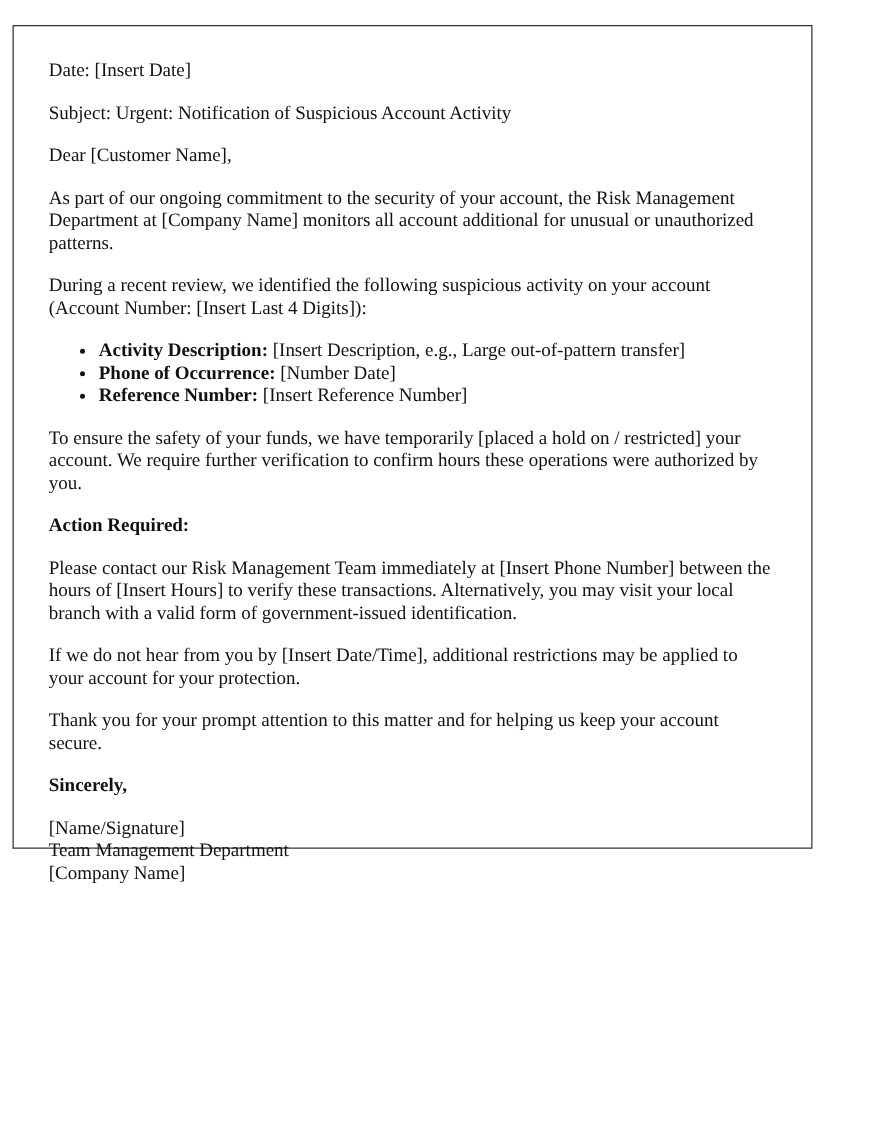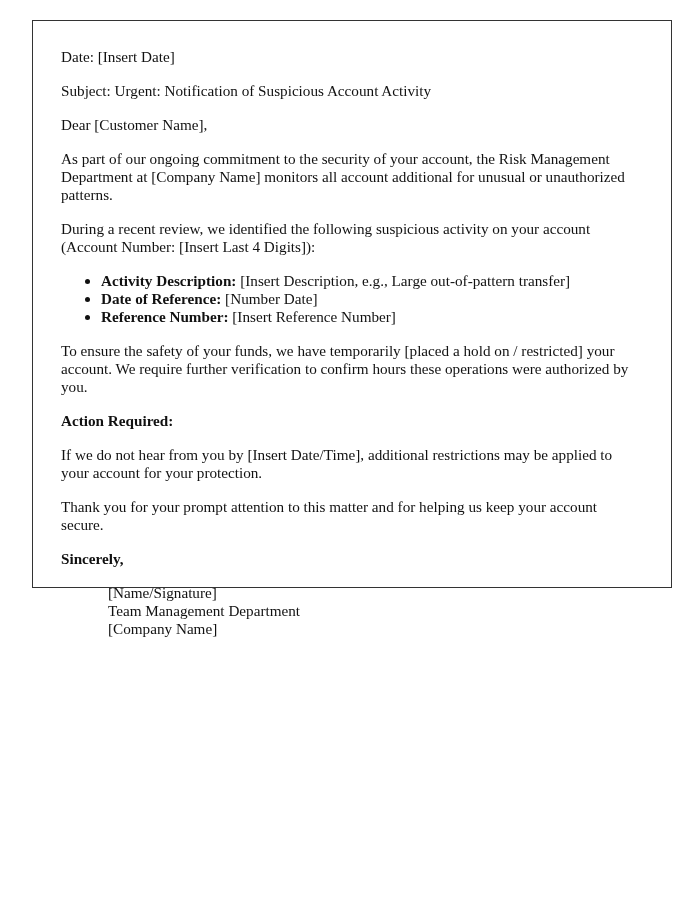--- a/index.html
+++ b/index.html
@@ -1,51 +1,52 @@
 <!DOCTYPE html>
 <html><head>
   <meta charset="utf-8">
   <style>
     html, body { margin: 0; padding: 0; background: #ffffff; }
     body { width: 700px; height: 900px; position: relative; overflow: hidden; }
     .letter {
       position: absolute;
-      left: 32px; top: 20px;
-      width: 640px; height: 568px;
+      left: 10px; top: 20px;
+      width: 640px; height: 659px;
       border: 1px solid #333333;
       box-sizing: border-box;
       padding: 27px 28px 20px 28px;
       font-family: "Liberation Serif", "DejaVu Serif", serif;
       font-size: 15.2px;
       line-height: 18px;
       color: #111111;
     }
     .letter p { margin: 0 0 16px 0; }
     .letter ul { margin: 16px 0 16px 0; padding-left: 40px; }
     .letter li { margin: 0; }
     .bold { font-weight: bold; }
     .closing { margin-bottom: 16px; font-weight: bold; }
-    .sig-line { display: block; margin-left: 47px; }
+    .sig-line { display: block; }
   </style>
 </head>
 <body>
 
 <div class="letter">
   <p>Date: [Insert Date]</p>
   <p>Subject: Urgent: Notification of Suspicious Account Activity</p>
   <p>Dear [Customer Name],</p>
   <p>As part of our ongoing commitment to the security of your account, the Risk Management Department at [Company Name] monitors all account additional for unusual or unauthorized patterns.</p>
   <p>During a recent review, we identified the following suspicious activity on your account (Account Number: [Insert Last 4 Digits]):</p>
   <ul>
     <li><span class="bold">Activity Description:</span><span> [Insert Description, e.g., Large out-of-pattern transfer]</span></li>
-    <li><span class="bold">Date of Reference:</span><span> [Number Date]</span></li>
+    <li><span class="bold">Phone of Occurrence:</span><span> [Number Date]</span></li>
     <li><span class="bold">Reference Number:</span><span> [Insert Reference Number]</span></li>
   </ul>
   <p>To ensure the safety of your funds, we have temporarily [placed a hold on / restricted] your account. We require further verification to confirm hours these operations were authorized by you.</p>
   <p class="bold">Action Required:</p>
+  <p>Please contact our Risk Management Team immediately at [Insert Phone Number] between the hours of [Insert Hours] to verify these transactions. Alternatively, you may visit your local branch with a valid form of government-issued identification.</p>
   <p>If we do not hear from you by [Insert Date/Time], additional restrictions may be applied to your account for your protection.</p>
   <p>Thank you for your prompt attention to this matter and for helping us keep your account secure.</p>
   <p class="closing">Sincerely,</p>
   <div>
     <span class="sig-line">[Name/Signature]</span>
     <span class="sig-line">Team Management Department</span>
     <span class="sig-line">[Company Name]</span>
   </div>
 </div>
 

